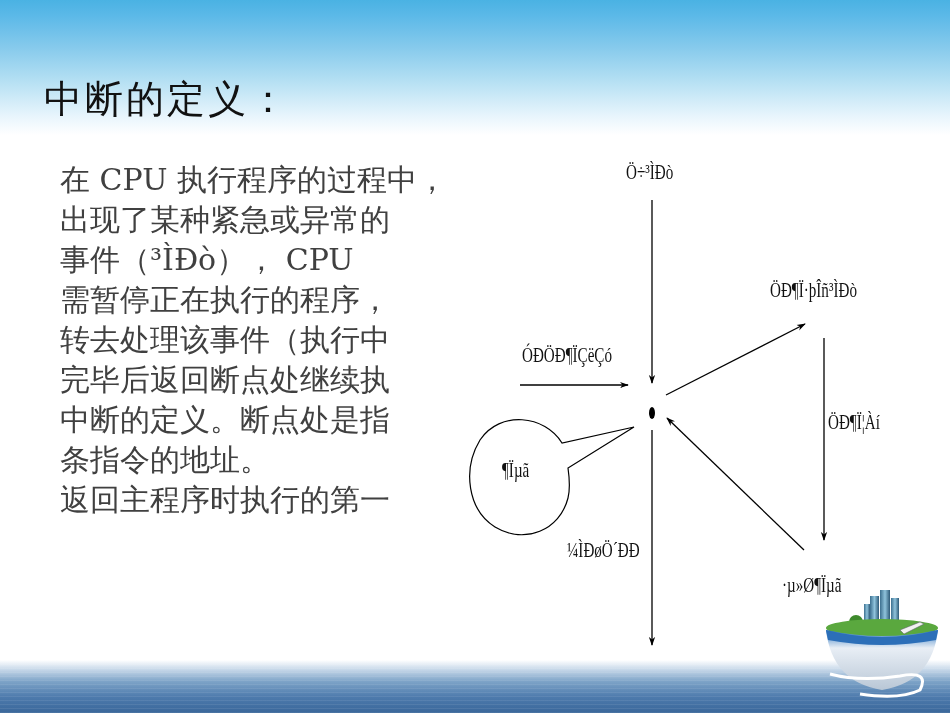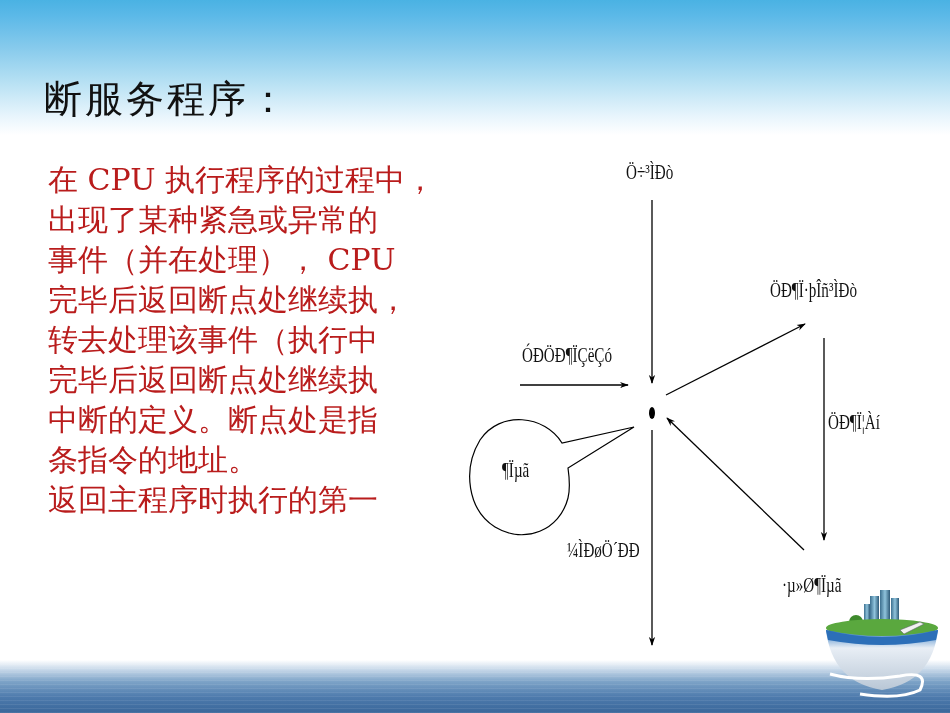--- a/index.html
+++ b/index.html
@@ -19,48 +19,48 @@
     .sea::after {
       content: ""; position: absolute; inset: 0;
       background: repeating-linear-gradient(to bottom, rgba(255,255,255,0.08) 0px, rgba(255,255,255,0.08) 1px, transparent 1px, transparent 4px);
     }
     .title {
       position: absolute; left: 44px; top: 80px;
       font-size: 38px; color: #111; letter-spacing: 3px; line-height: 1;
       font-family: "DejaVu Serif", serif;
     }
     .body-text {
-      position: absolute; left: 48px; top: 160px; width: 420px;
-      font-size: 30px; line-height: 40px; color: #b91c1c;
+      position: absolute; left: 60px; top: 160px; width: 420px;
+      font-size: 30px; line-height: 40px; color: #404040;
       font-family: "DejaVu Serif", serif;
     }
     .body-text .line { display: block; white-space: nowrap; }
     .diagram { position: absolute; left: 0; top: 0; width: 950px; height: 713px; }
     .lbl {
       position: absolute; font-family: "Liberation Serif", "DejaVu Serif", serif;
       font-size: 21px; color: #111; white-space: nowrap;
       transform: scaleX(0.72); transform-origin: left center;
     }
     .globe {
       position: absolute; left: 820px; top: 590px; width: 125px; height: 110px;
     }
   </style>
 </head>
 <body>
 
 <div class="sky"></div>
 <div class="sea"></div>
 
-<div class="title">断服务程序：</div>
+<div class="title">中断的定义：</div>
 
 <div class="body-text">
   <span class="line">在 CPU 执行程序的过程中，</span>
   <span class="line">出现了某种紧急或异常的</span>
-  <span class="line">事件（并在处理）， CPU</span>
-  <span class="line">完毕后返回断点处继续执，</span>
+  <span class="line">事件（³ÌÐò）， CPU</span>
+  <span class="line">需暂停正在执行的程序，</span>
   <span class="line">转去处理该事件（执行中</span>
   <span class="line">完毕后返回断点处继续执</span>
   <span class="line">中断的定义。断点处是指</span>
   <span class="line">条指令的地址。</span>
   <span class="line">返回主程序时执行的第一</span>
 </div>
 
 <svg class="diagram" viewBox="0 0 950 713" xmlns="http://www.w3.org/2000/svg">
   <defs>
     <marker id="ah" viewBox="0 0 10 10" refX="9" refY="5" markerWidth="9" markerHeight="9" orient="auto-start-reverse" markerUnits="userSpaceOnUse">

